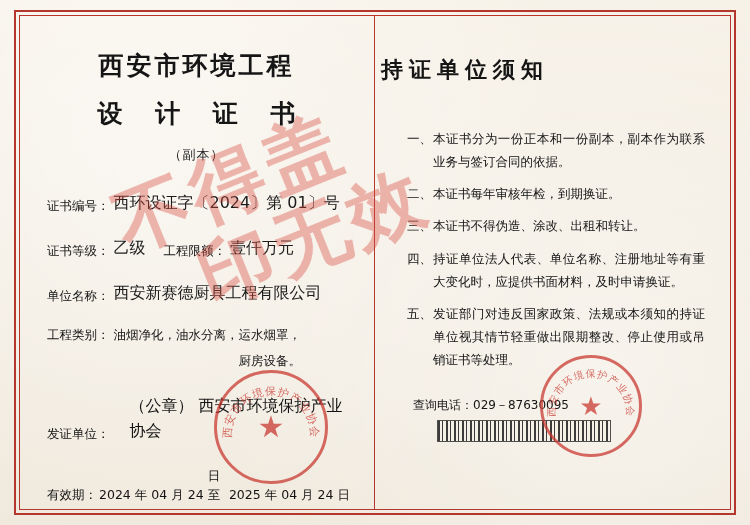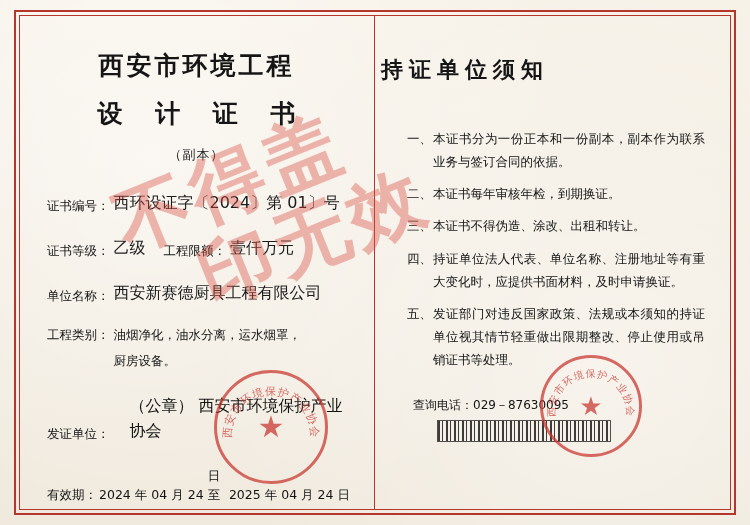--- a/index.html
+++ b/index.html
@@ -118,21 +118,21 @@
   }
   .field-value.handwrite {
     font-family: "DejaVu Sans", "Liberation Sans", sans-serif;
     color: #1b1b1b;
   }
   .field-row-multi {
     display: flex;
     align-items: flex-start;
     margin-bottom: 18px;
   }
-  .multi-val { margin-left: 4px; }
+  .multi-val { margin-left: 4px; text-align: right; }
   .multi-val div { margin-bottom: 6px; }
 
   .issuer-row {
     margin-top: 10px;
     display: flex;
     align-items: flex-end;
     font-size: 12.5px;
     gap: 16px;
   }
   .validity-row {

